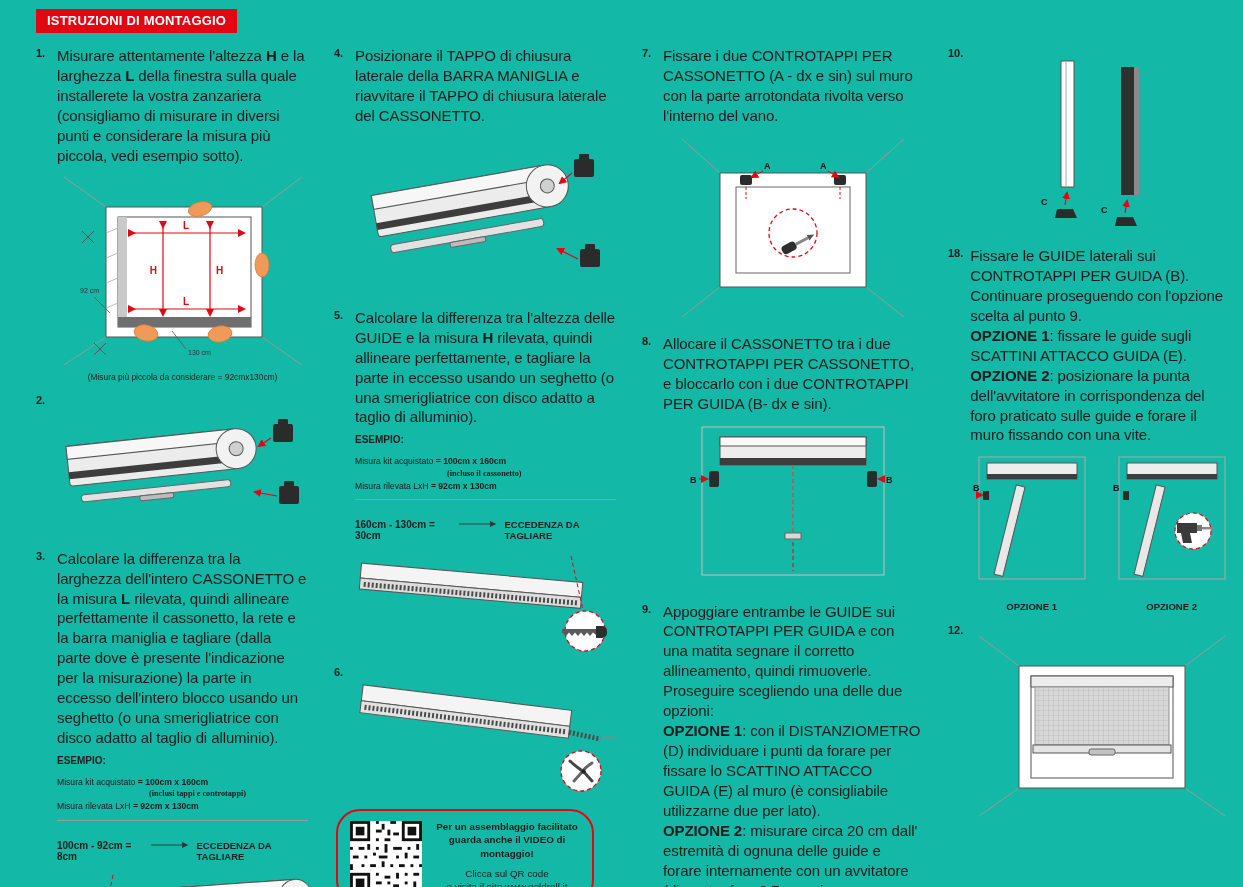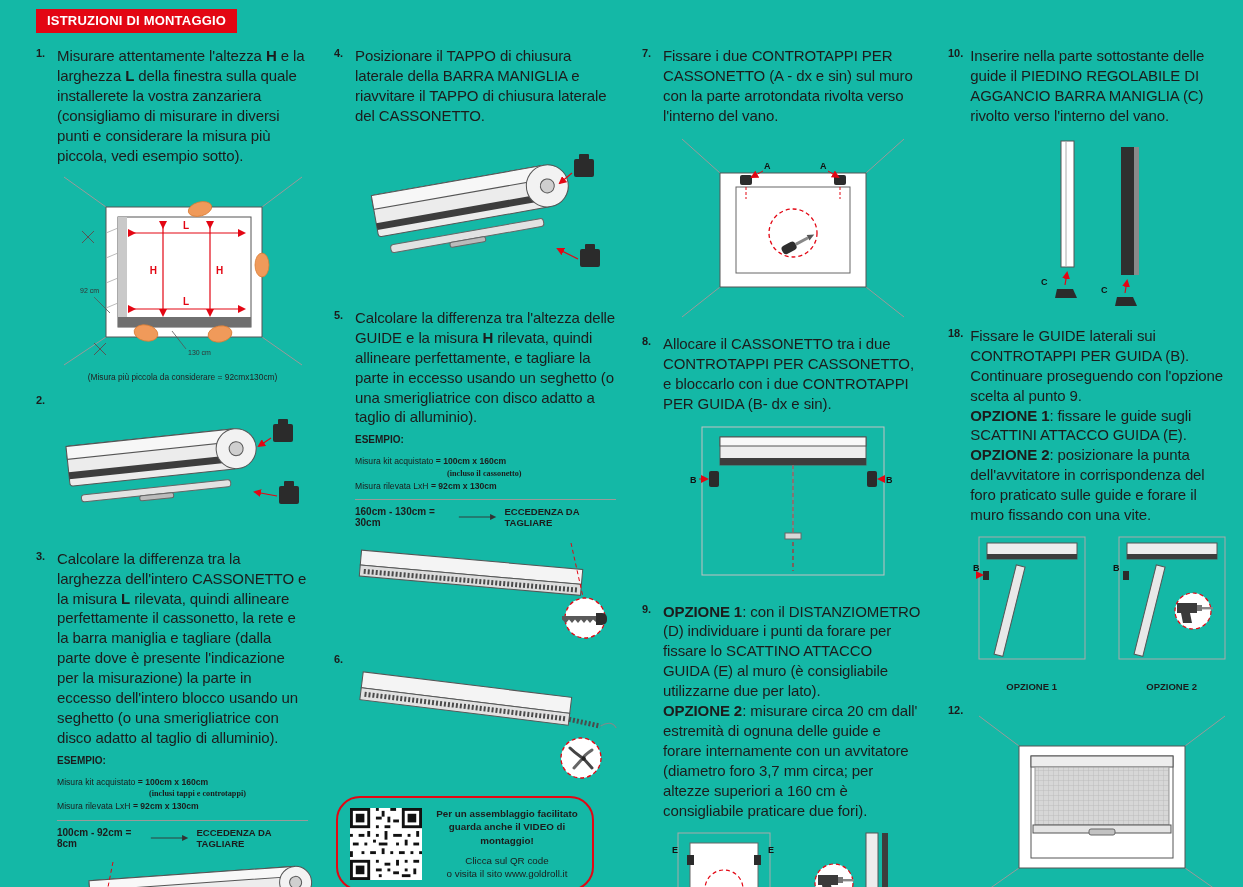--- a/index.html
+++ b/index.html
@@ -11,21 +11,21 @@
   .step{display:flex;gap:7px;margin-bottom:11px;}
   .step-num{font-weight:bold;font-size:11px;line-height:1.3;min-width:14px;}
   .step-body{flex:1;min-width:0;}
   .step-text{font-size:15px;line-height:1.33;white-space:pre-line;letter-spacing:-0.1px;}
   .illus{display:block;margin:7px auto 0;}
   .caption{font-size:8.4px;text-align:center;margin-top:3px;color:#222;}
   .es{display:flex;gap:10px;margin:7px 0 0;align-items:flex-start;flex-direction:column;}
   .es-label{font-weight:bold;font-size:10px;white-space:nowrap;}
   .es-rows{font-size:8.6px;line-height:1.45;}
   .es-note{font-weight:bold;font-size:8.2px;margin-left:92px;font-family:Liberation Serif, serif;}
-  .equation{display:flex;align-items:center;gap:7px;margin-top:7px;padding-top:6px;border-top:1px solid #9a9a9a;font-size:10px;}
+  .equation{display:flex;align-items:flex-start;gap:7px;margin-top:7px;padding-top:19px;border-top:1px solid #9a9a9a;font-size:10px;}
   .eq-result{font-size:9.5px;}
   .opts{display:flex;gap:14px;justify-content:center;margin-top:6px;}
   .opt{text-align:center;}
   .opt-label{font-weight:bold;font-size:9.5px;margin-top:2px;}
   .qr-box{border:2px solid var(--accent);border-radius:24px;display:flex;align-items:center;gap:12px;padding:9px 12px;margin:6px 0 0 2px;width:258px;box-sizing:border-box;}
   .qr-text{flex:1;text-align:center;font-size:9.8px;line-height:1.35;}
   .qr-bold{font-weight:bold;margin-bottom:7px;}
   .lbl{font-weight:bold;font-size:9px;fill:#111;font-family:"Liberation Sans",sans-serif;}
   .dim{font-size:7px;fill:#333;font-family:"Liberation Sans",sans-serif;}
   .rs{stroke:var(--accent);}
@@ -383,21 +383,23 @@
             <text x="210" y="62" class="lbl">B</text>
             <line x1="23" y1="58" x2="31" y2="58" class="rs" marker-end="url(#ar)"></line>
             <line x1="209" y1="58" x2="203" y2="58" class="rs" marker-end="url(#ar)"></line>
           </svg>
         </div>
       </div>
 
       <div class="step">
         <div class="step-num">9.</div>
         <div class="step-body">
-          <div class="step-text"><b>OPZIONE 1</b><span>: con il DISTANZIOMETRO (D) individuare i punti da forare per fissare lo SCATTINO ATTACCO GUIDA (E) al muro (è consigliabile utilizzarne due per lato).
+          <div class="step-text"><span>Appoggiare entrambe le GUIDE sui CONTROTAPPI PER GUIDA e con una matita segnare il corretto allineamento, quindi rimuoverle.
+Proseguire scegliendo una delle due opzioni:
+</span><b>OPZIONE 1</b><span>: con il DISTANZIOMETRO (D) individuare i punti da forare per fissare lo SCATTINO ATTACCO GUIDA (E) al muro (è consigliabile utilizzarne due per lato).
 </span><b>OPZIONE 2</b><span>: misurare circa 20 cm dall' estremità di ognuna delle guide e forare internamente con un avvitatore (diametro foro 3,7 mm circa; per altezze superiori a 160 cm è consigliabile praticare due fori).</span></div>
           <div class="opts">
             <div class="opt">
               <svg width="124" height="138" viewBox="0 0 124 138">
                 <rect x="16" y="6" width="92" height="112" fill="none" stroke="#aaa"></rect>
                 <rect x="28" y="16" width="68" height="92" fill="#fff" stroke="#666"></rect>
                 <g fill="#2b2b2b">
                   <rect x="25" y="28" width="7" height="10"></rect>
                   <rect x="25" y="86" width="7" height="10"></rect>
                   <rect x="92" y="28" width="7" height="10"></rect>
@@ -426,21 +428,20 @@
           </div>
         </div>
       </div>
     </div>
 
     <div class="col">
 
       <div class="step">
         <div class="step-num">10.</div>
         <div class="step-body">
-          <div class="step-text"><span>Inserire nella parte sottostante delle guide il PIEDINO REGOLABILE DI AGGANCIO BARRA MANIGLIA (C) rivolto verso l'interno del vano.</span></div>
           <svg class="illus" width="198" height="182" viewBox="0 0 198 182">
             <rect x="58" y="8" width="13" height="126" fill="#fff" stroke="#555"></rect>
             <line x1="63" y1="8" x2="63" y2="134" stroke="#aaa"></line>
             <rect x="118" y="14" width="13" height="128" fill="#2f2f2f"></rect>
             <rect x="131" y="14" width="5" height="128" fill="#8a8a8a"></rect>
             <g fill="#2b2b2b">
               <path d="M54 156 l16 0 4 9 -22 0 z"></path>
               <path d="M114 164 l16 0 4 9 -22 0 z"></path>
             </g>
             <text x="38" y="152" class="lbl">C</text>

